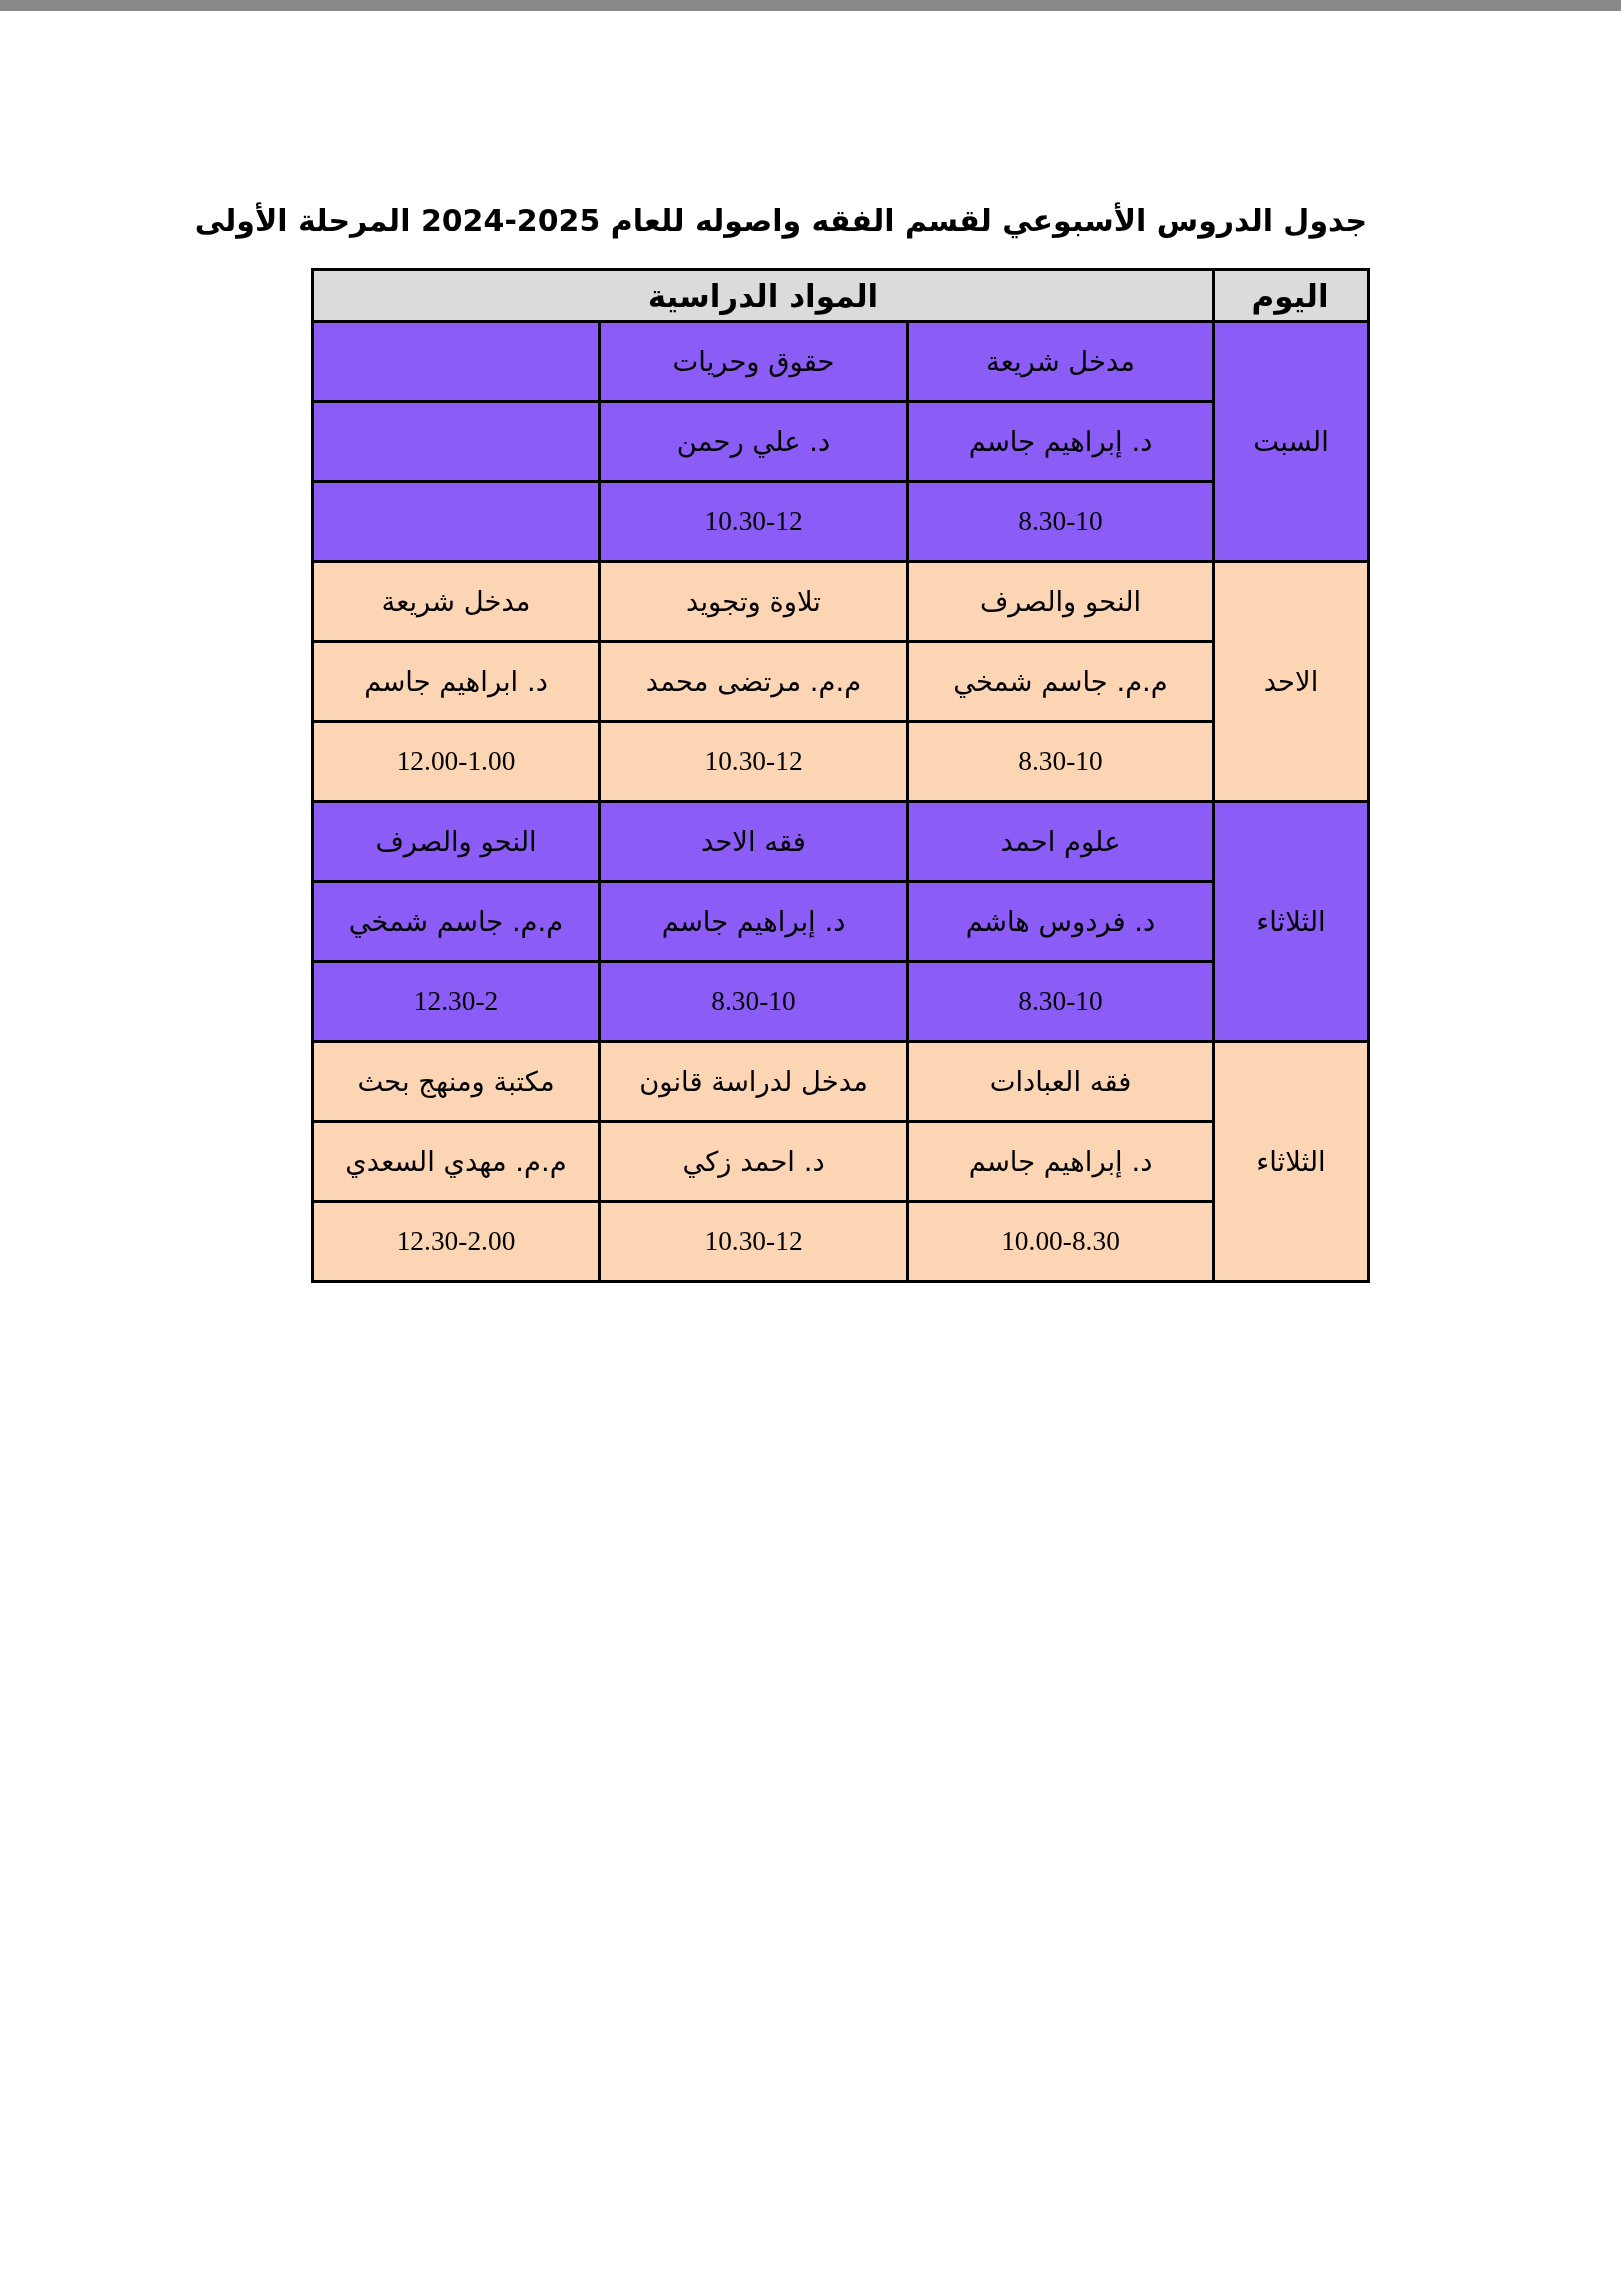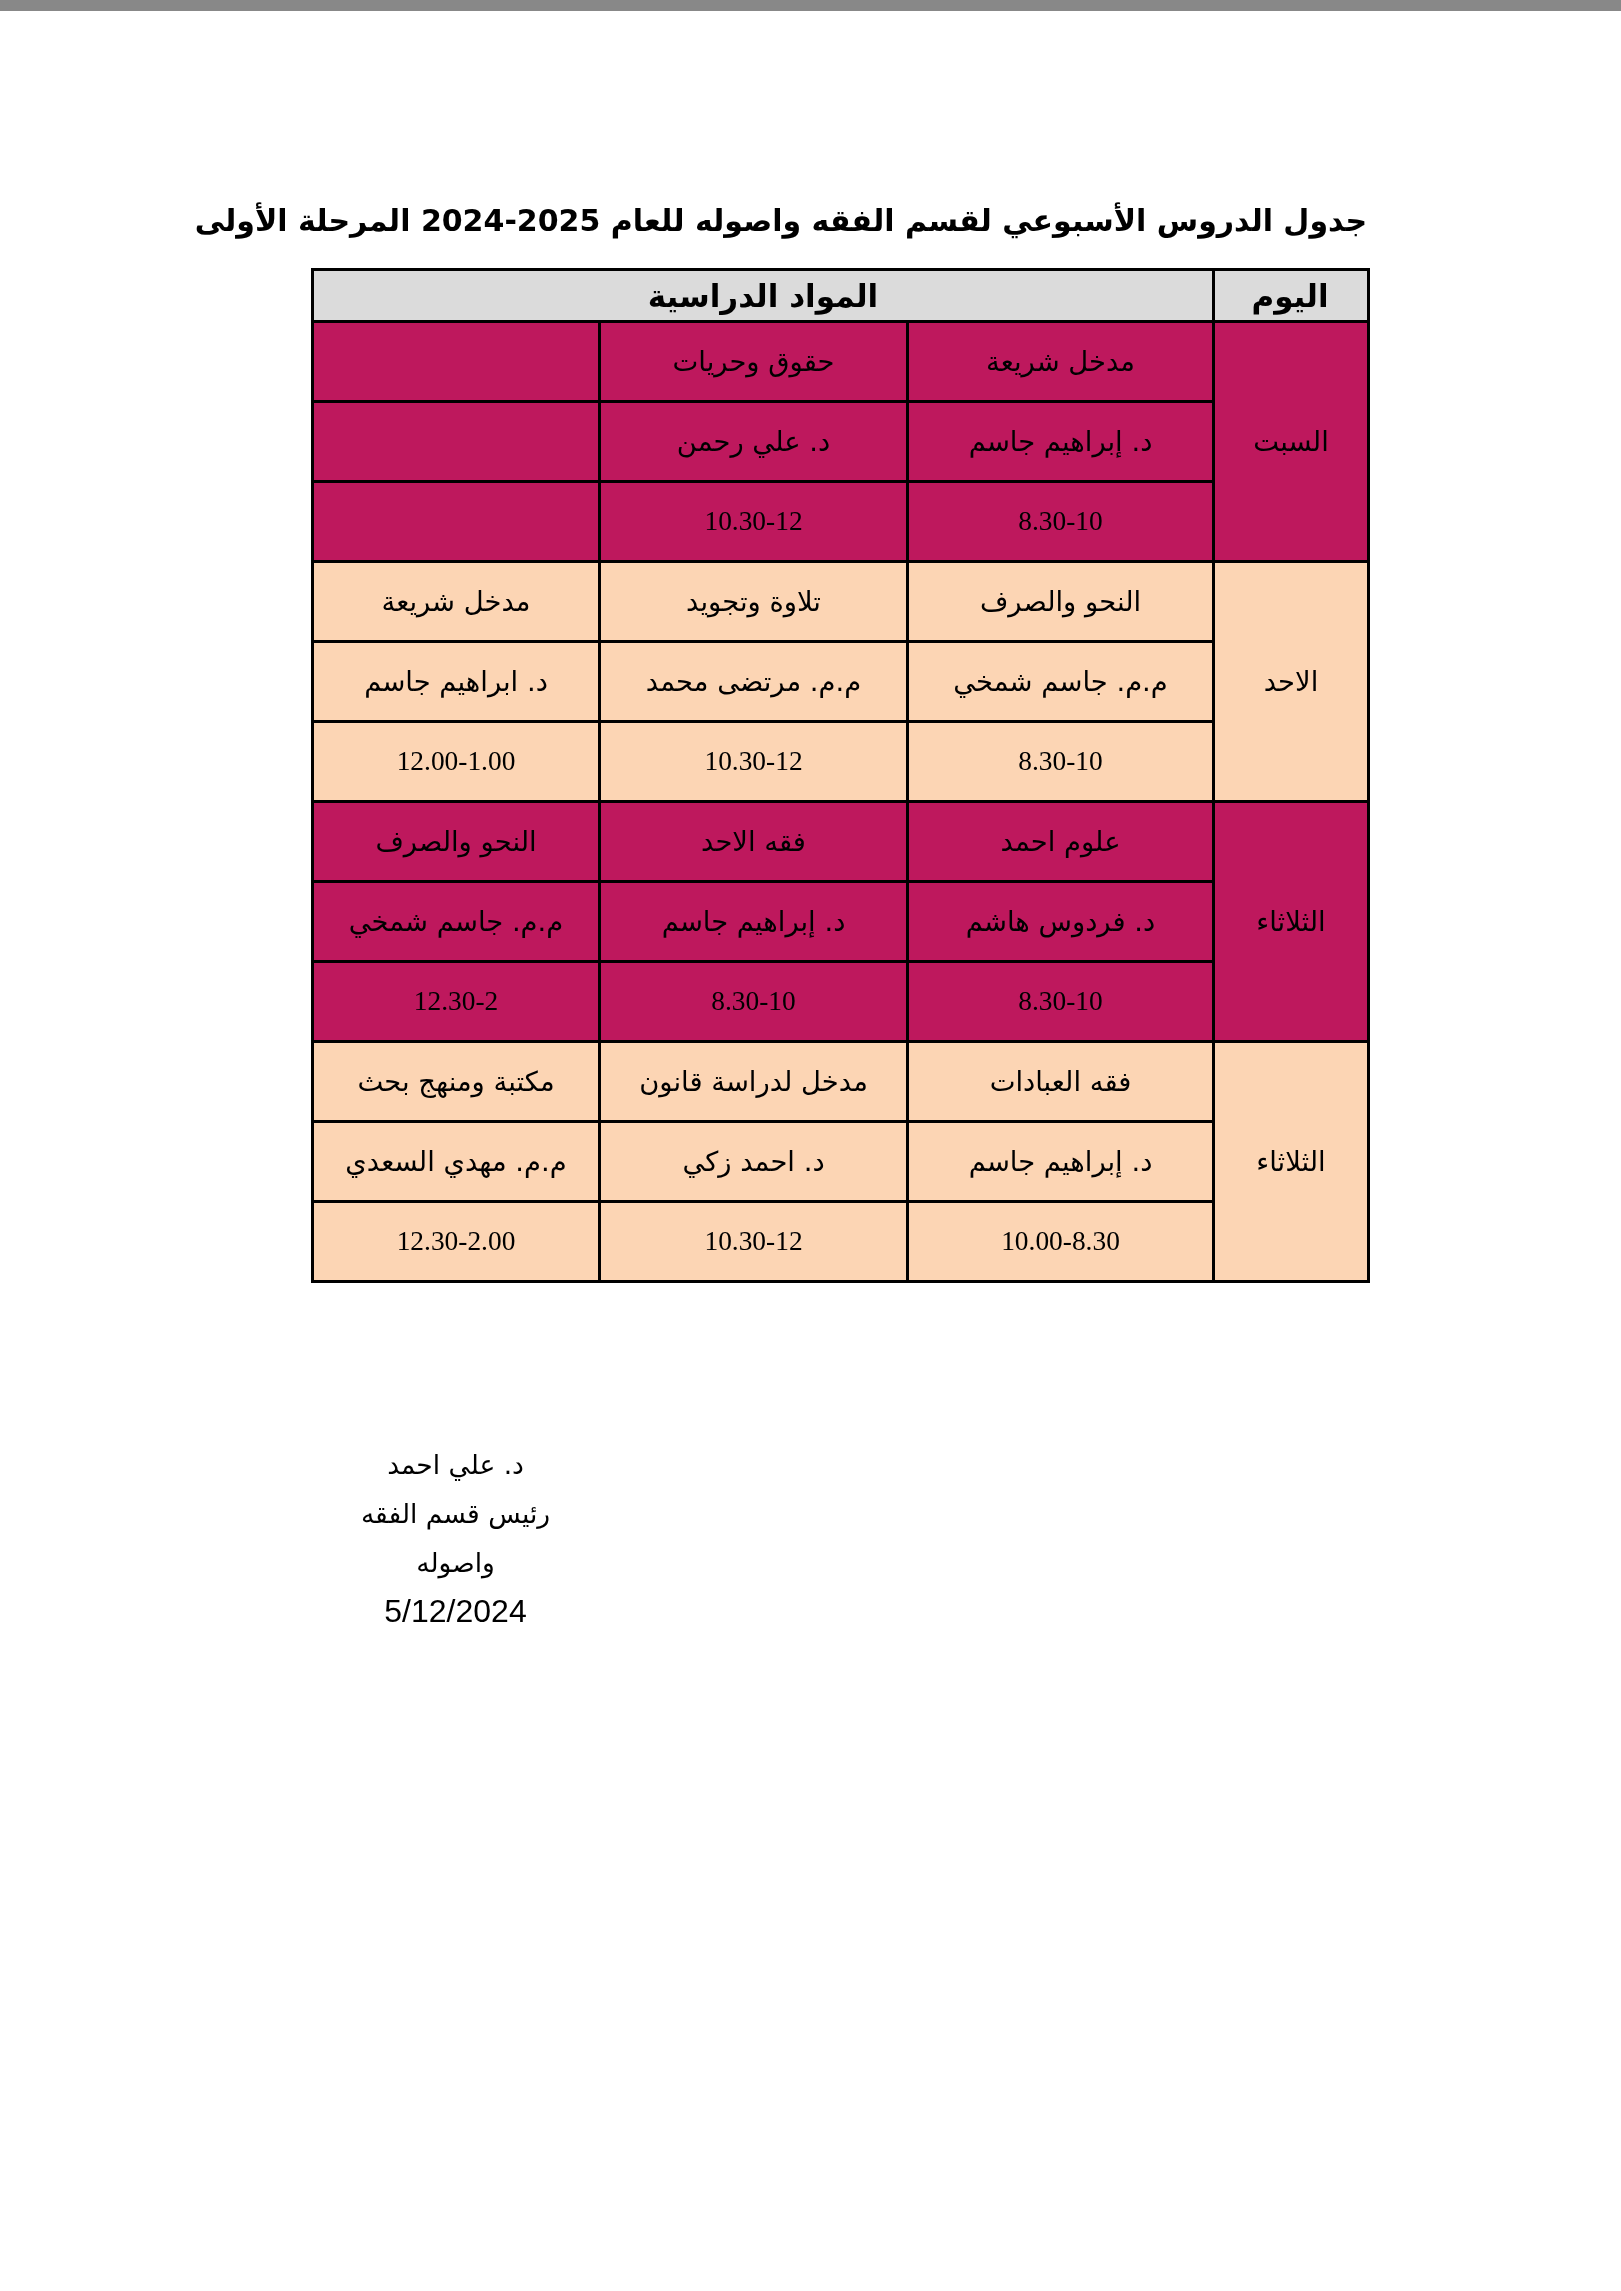--- a/index.html
+++ b/index.html
@@ -37,21 +37,21 @@
   table.schedule td, table.schedule th {
     border: 3.9px solid #000;
     text-align: center;
     vertical-align: middle;
     font-size: 27.4px;
     overflow: hidden;
   }
   tr.hdr th { height: 52px; background: #DBDBDB; font-size: 31px; font-weight: bold; }
   tr.hdr th.day-hdr { text-align: center; padding-left: 3.9px; padding-right: 5.9px; }
   tr.data td { height: 80px; }
-  .blue  td { background: #be185d; }
+  .blue  td { background: #8b5cf6; }
   .peach td { background: #FCD5B4; }
   td.time { font-family: Liberation Serif, serif; direction: ltr; font-size: 28px; }
   td.day-cell { font-size: 27.4px; }
   .footer {
     position: absolute;
     top: 1429px;
     left: 323px;
     width: 265px;
     text-align: center;
     direction: rtl;
@@ -148,20 +148,15 @@
       <td class="teacher">م.م. مهدي السعدي</td>
     </tr>
     <tr class="data peach">
       <td class="time">10.00-8.30</td>
       <td class="time">10.30-12</td>
       <td class="time">12.30-2.00</td>
     </tr>
   </tbody>
     </table>
 
-  <div class="footer">
-    <div>د. علي احمد</div>
-    <div>رئيس قسم الفقه واصوله</div>
-    <div class="date">5/12/2024</div>
-  </div>
 
 </div>
 
 
 </body></html>

